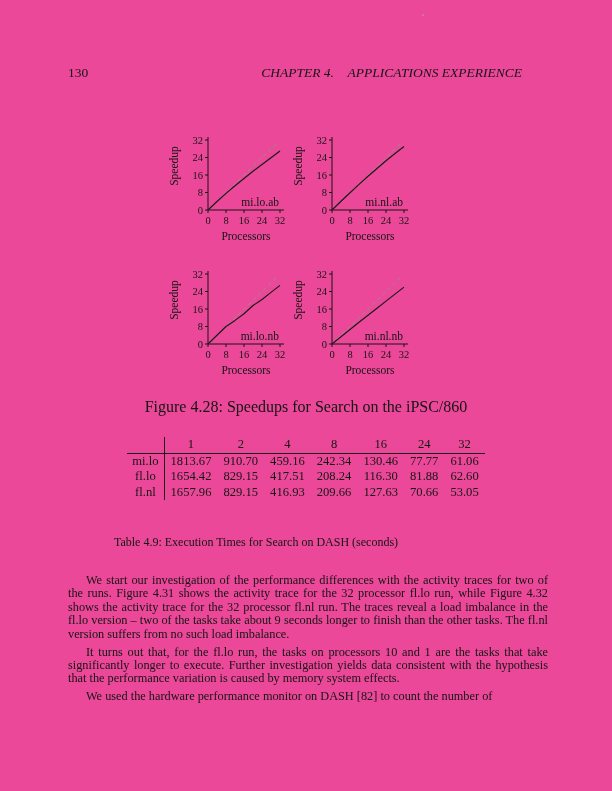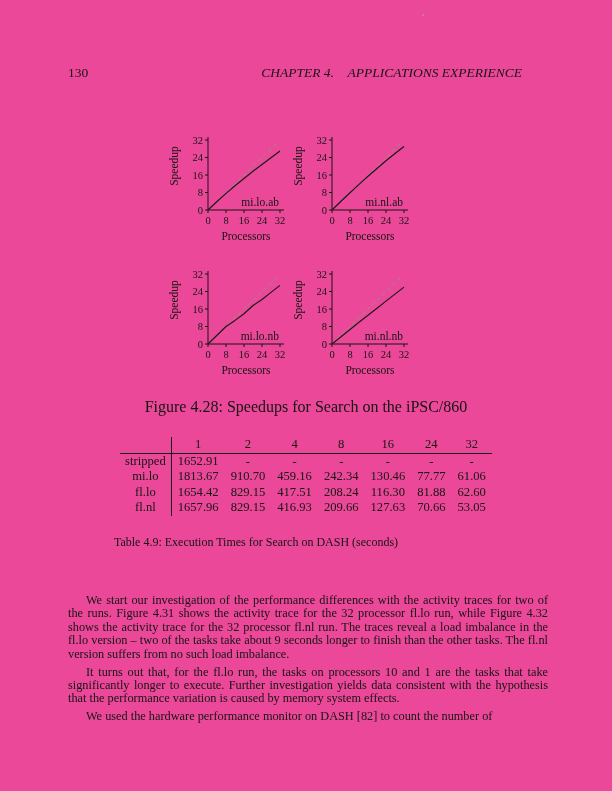--- a/index.html
+++ b/index.html
@@ -58,21 +58,21 @@
     font-weight:normal;text-align:center;
     padding:0 6px;white-space:nowrap;
   }
   table.exec .lblcol{border-right:1px solid #1a1a1a;padding:0 5px;}
   table.exec thead tr{border-bottom:1px solid #1a1a1a;}
   .tbl-caption{
     position:absolute;left:0;top:535px;width:512px;
     text-align:center;font-size:12px;
   }
   .bodytext{
-    position:absolute;left:68px;top:594px;width:480px;
+    position:absolute;left:68px;top:574px;width:480px;
     font-size:12.3px;line-height:13.4px;
     text-align:justify;
   }
   .bodytext p{margin:0 0 4.5px;text-indent:18px;}
 </style>
 </head>
 <body>
 
 <div class="page">
 
@@ -210,30 +210,20 @@
             <th>2</th>
             <th>4</th>
             <th>8</th>
             <th>16</th>
             <th>24</th>
             <th>32</th>
           </tr>
       </thead>
       <tbody>
           <tr>
-            <td class="lblcol">stripped</td>
-            <td>1652.91</td>
-            <td>-</td>
-            <td>-</td>
-            <td>-</td>
-            <td>-</td>
-            <td>-</td>
-            <td>-</td>
-          </tr>
-          <tr>
             <td class="lblcol">mi.lo</td>
             <td>1813.67</td>
             <td>910.70</td>
             <td>459.16</td>
             <td>242.34</td>
             <td>130.46</td>
             <td>77.77</td>
             <td>61.06</td>
           </tr>
           <tr>

